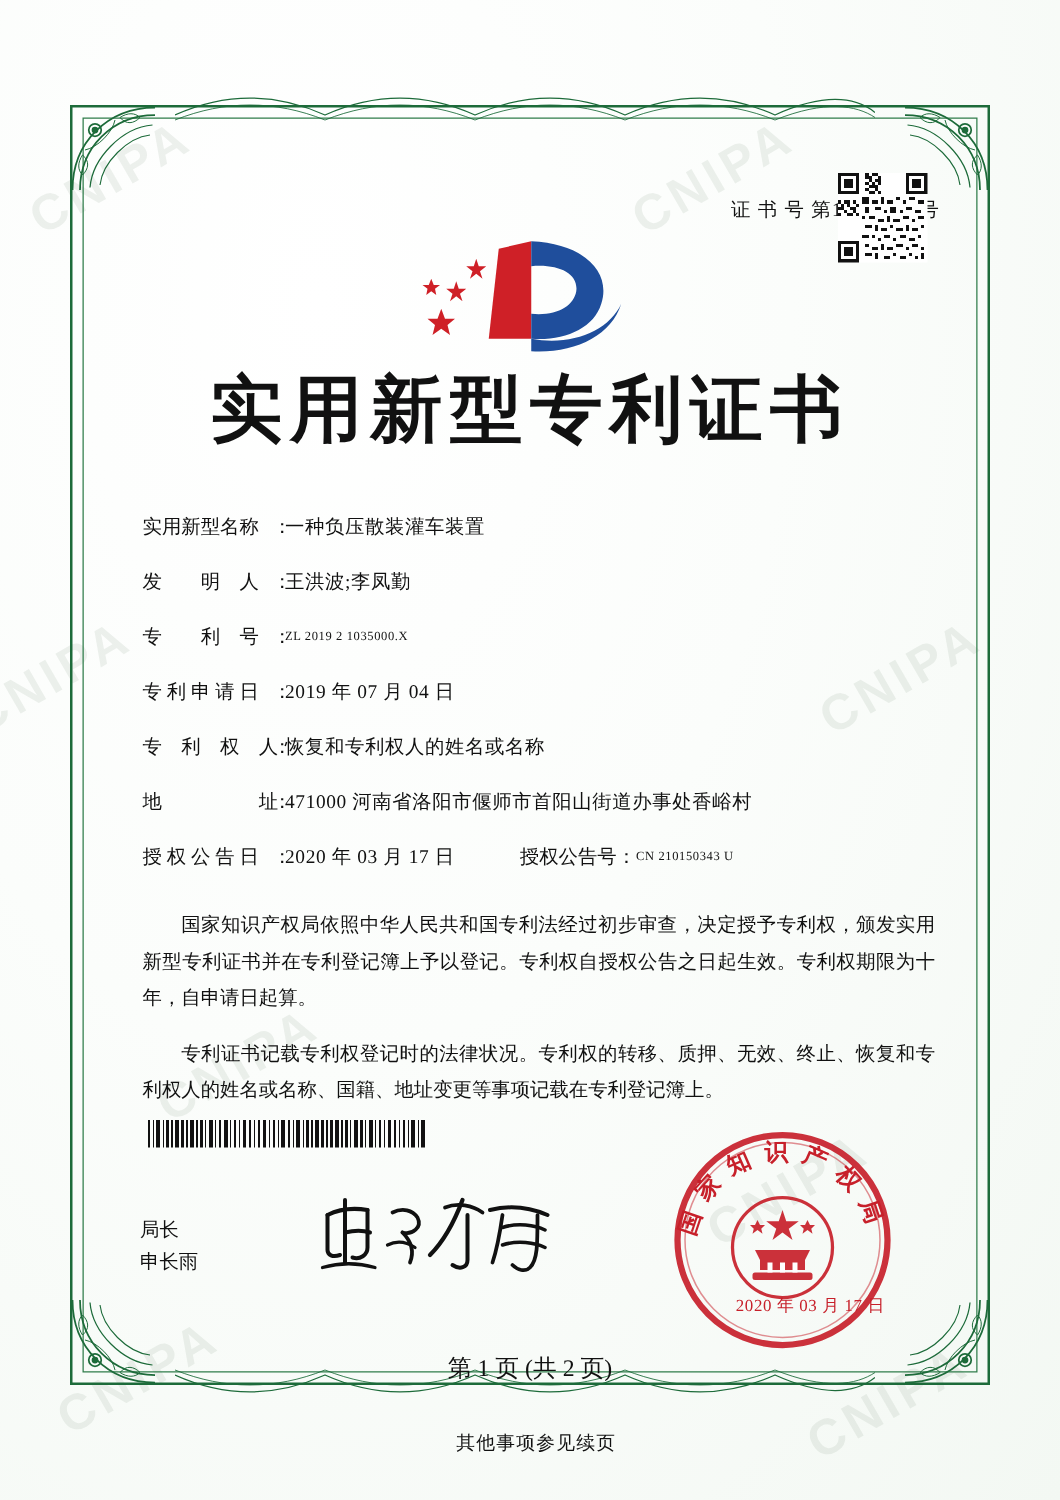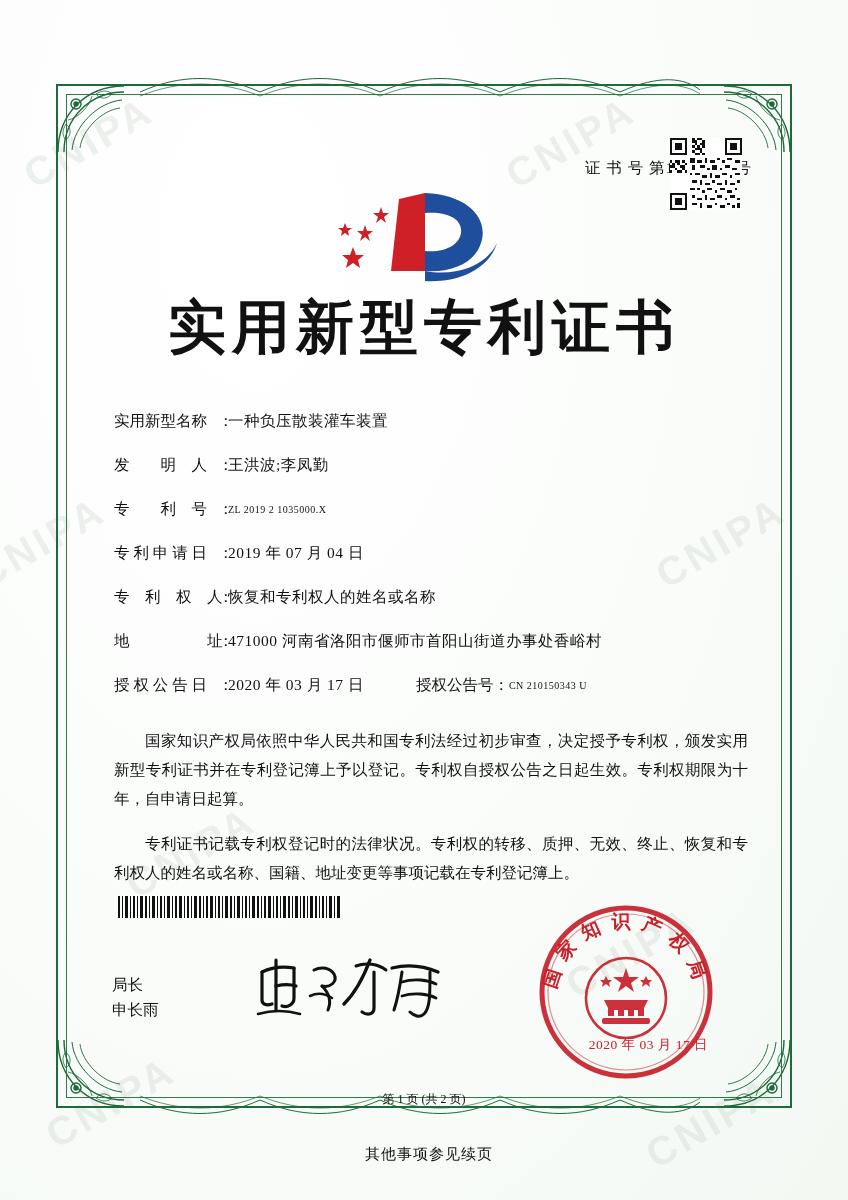--- a/index.html
+++ b/index.html
@@ -153,21 +153,21 @@
   .signature{
     position:absolute;
     left:252px;top:952px;
     width:200px;height:72px;
   }
 
   .pagenum{
     position:absolute;
     left:0;right:0;bottom:92px;
     text-align:center;
-    font-size:12px;color:#111;
+    font-size:19px;color:#111;
   }
   .footer-note{
     position:absolute;
     left:10px;right:0;bottom:36px;
     text-align:center;
     font-size:15px;color:#111;
     letter-spacing:1px;
   }
 </style>
 </head>

